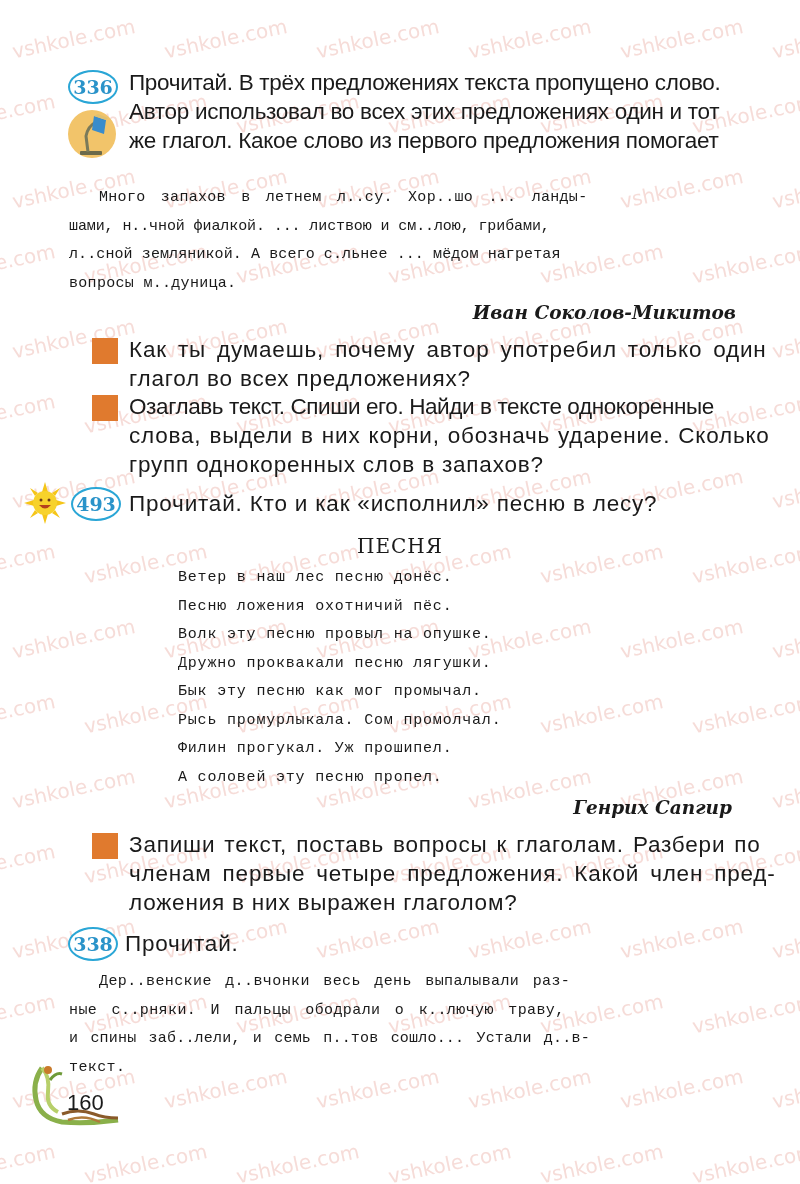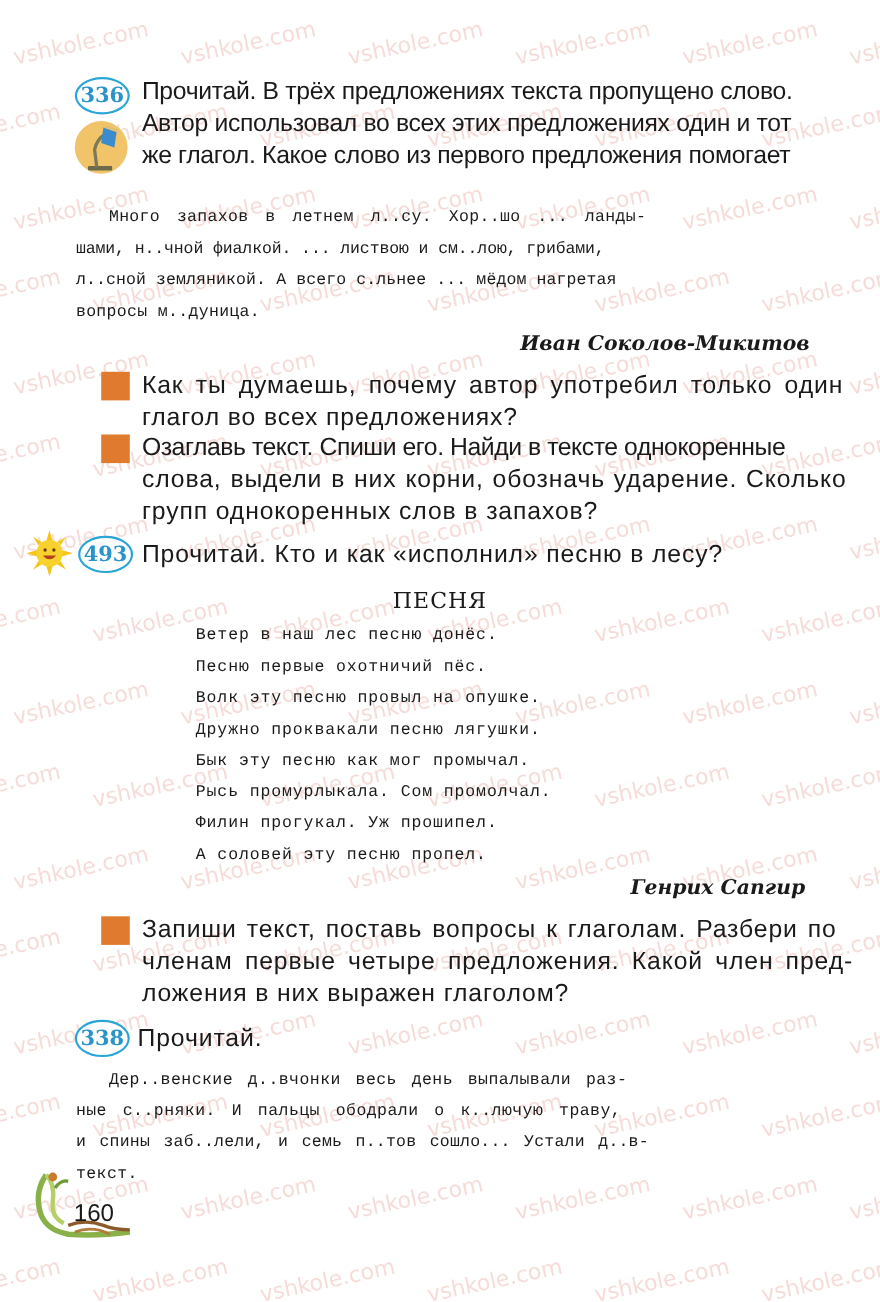--- a/index.html
+++ b/index.html
@@ -200,21 +200,21 @@
     <span>493</span>
   </div>
   <div class="block sans" style="left:129px;top:489px;width:610px;">
     <span class="poem-line">Прочитай. Кто и как «исполнил» песню в лесу?</span>
   </div>
 
   <div class="title" style="left:357px;top:534px;">ПЕСНЯ</div>
 
   <div class="block serif" style="left:178px;top:564px;width:480px;">
     <span class="poem-line">Ветер в наш лес песню донёс.</span>
-    <span class="poem-line">Песню первые охотничий пёс.</span>
+    <span class="poem-line">Песню ложения охотничий пёс.</span>
     <span class="poem-line">Волк эту песню провыл на опушке.</span>
     <span class="poem-line">Дружно проквакали песню лягушки.</span>
     <span class="poem-line">Бык эту песню как мог промычал.</span>
     <span class="poem-line">Рысь промурлыкала. Сом промолчал.</span>
     <span class="poem-line">Филин прогукал. Уж прошипел.</span>
     <span class="poem-line">А соловей эту песню пропел.</span>
   </div>
   <div class="author" style="right:68px;top:797px;">Генрих Сапгир</div>
 
   <div class="sq" style="left:92px;top:833px;"></div>

